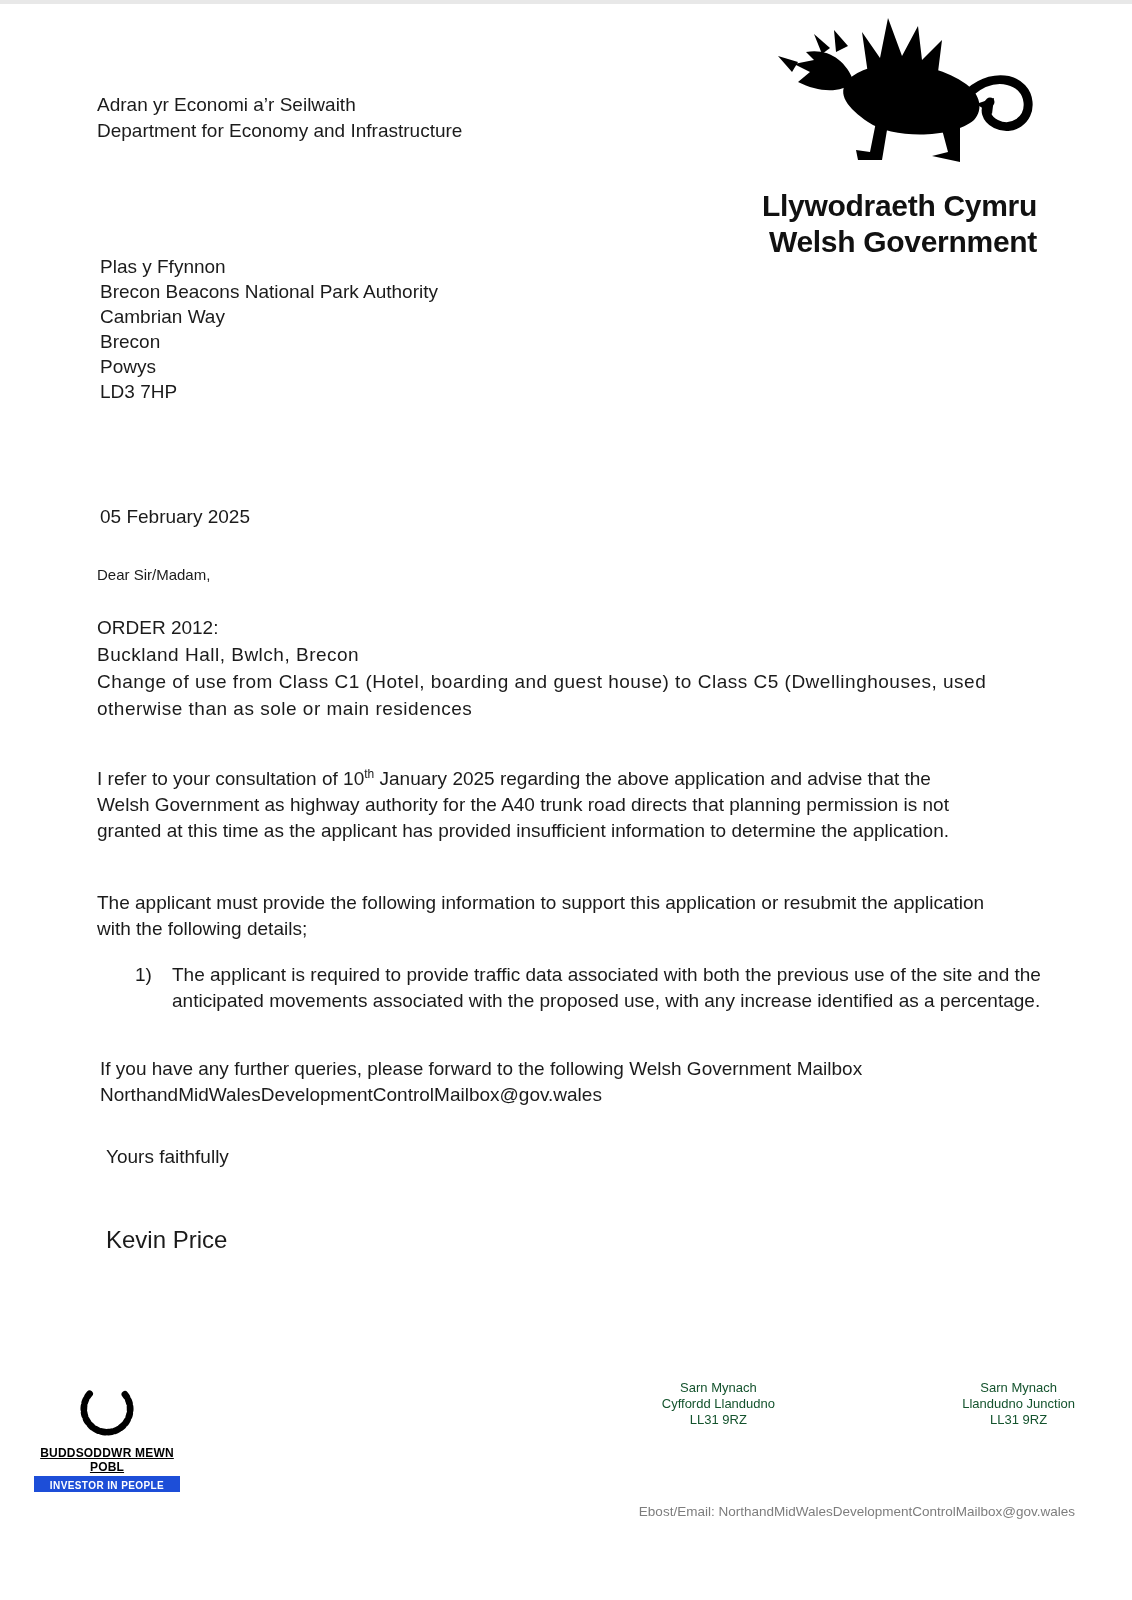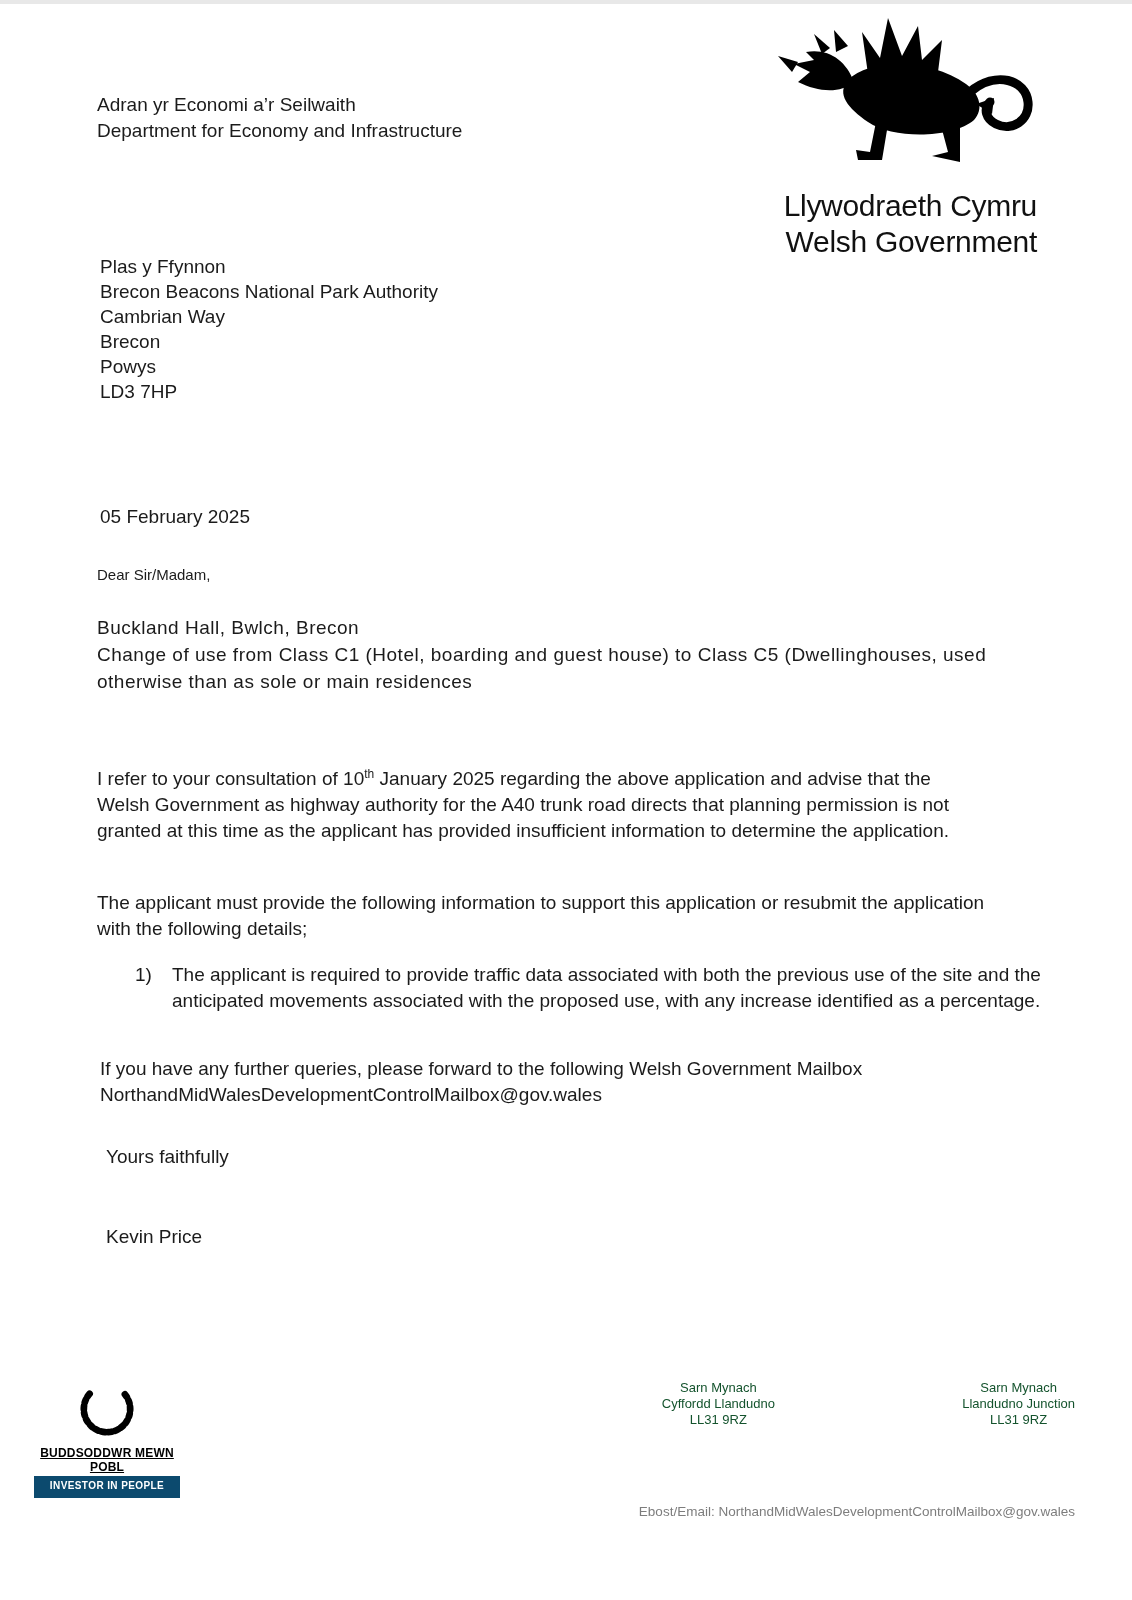--- a/index.html
+++ b/index.html
@@ -15,21 +15,21 @@
   }
   .abs { position: absolute; }
 
   .dept { left: 97px; top: 88px; font-size: 19px; line-height: 26px; }
 
   .dragon-box { left: 770px; top: 8px; width: 272px; height: 168px; }
   .gov-wordmark {
     right: 95px; top: 184px;
     text-align: right;
     font-size: 30px; line-height: 36px;
-    font-weight: 400; color: #111;
+    font-weight: 700; color: #111;
     letter-spacing: -0.3px;
   }
 
   .recipient { left: 100px; top: 250px; font-size: 19px; line-height: 25px; }
 
   .refs { left: 100px; top: 428px; font-size: 17px; }
   .ref-row { display: flex; margin-bottom: 23px; }
   .ref-label { width: 162px; }
   .date { left: 100px; top: 502px; font-size: 19px; }
 
@@ -41,31 +41,31 @@
   .para1 { left: 97px; top: 762px; width: 878px; font-size: 19px; line-height: 26px; }
   .para2 { left: 97px; top: 886px; width: 902px; font-size: 19px; line-height: 26px; }
 
   .list-item { left: 135px; top: 958px; width: 945px; display: flex; font-size: 19px; line-height: 26px; }
   .list-num { width: 37px; flex: 0 0 37px; }
   .list-text { width: 905px; }
 
   .para3 { left: 100px; top: 1052px; width: 960px; font-size: 19px; line-height: 26px; }
 
   .closing { left: 106px; top: 1142px; font-size: 19px; }
-  .signature { left: 106px; top: 1222px; font-size: 19px; }
+  .signature { left: 106px; top: 1222px; font-size: 24px; }
 
   .footer-addr { top: 1376px; font-size: 13px; line-height: 16px; color: #14532d; text-align: center; }
   .footer-addr-1 { right: 357px; }
   .footer-addr-2 { right: 57px; }
   .footer-email { right: 57px; top: 1500px; font-size: 13.5px; color: #7d7d7d; }
 
   .iip { left: 33px; top: 1377px; width: 146px; height: 118px; border: 1px solid #fff; text-align: center; }
   .iip-wreath { margin-top: 4px; }
   .iip-line1 { font-size: 12px; font-weight: bold; color: #000; letter-spacing: 0.2px; text-decoration: underline; }
-  .iip-line2 { margin-top: 2px; background: #0c4a6e; color: #fff; font-size: 10px; font-weight: bold; padding: 4px 0 7px; letter-spacing: 0.4px; }
+  .iip-line2 { margin-top: 2px; background: #1d4ed8; color: #fff; font-size: 10px; font-weight: bold; padding: 4px 0 1px; letter-spacing: 0.4px; }
 
   sup { font-size: 12px; vertical-align: super; line-height: 0; }
 </style>
 </head>
 <body>
 
 <div class="page">
 
   <div class="abs dept">
     <div>Adran yr Economi a’r Seilwaith</div>
@@ -105,20 +105,21 @@
     <div>Powys</div>
     <div>LD3 7HP</div>
   </div>
 
 
   <div class="abs date">05 February 2025</div>
 
   <div class="abs salutation">Dear Sir/Madam,</div>
 
   <div class="abs subject">
+    <div>ORDER 2012:</div>
     <div class="ls">Buckland Hall, Bwlch, Brecon</div>
     <div class="ls">Change of use from Class C1 (Hotel, boarding and guest house) to Class C5 (Dwellinghouses, used otherwise than as sole or main residences</div>
   </div>
 
   <div class="abs para1">
     <span>I refer to your consultation of 10</span><sup>th</sup><span> January 2025 regarding the above application and advise that the Welsh Government as highway authority for the A40 trunk road directs that planning permission is not granted at this time as the applicant has provided insufficient information to determine the application.</span>
   </div>
 
   <div class="abs para2">The applicant must provide the following information to support this application or resubmit the application with the following details;</div>
 

